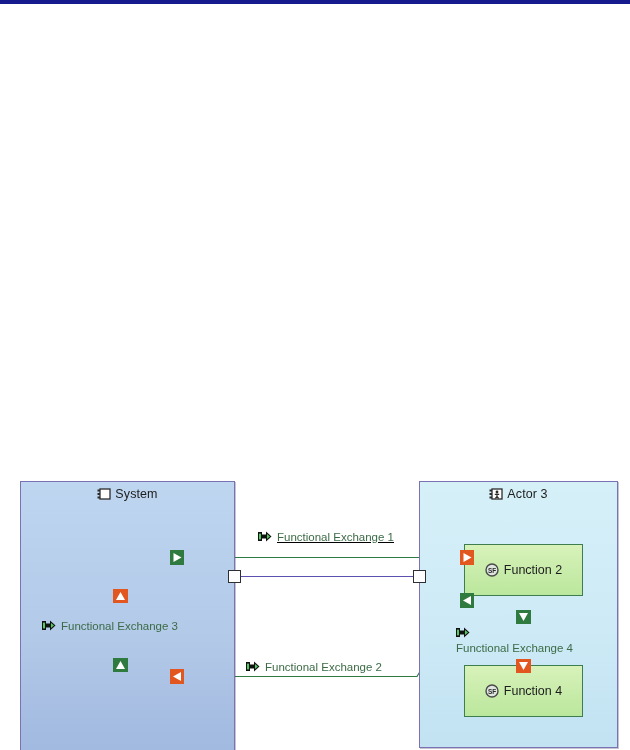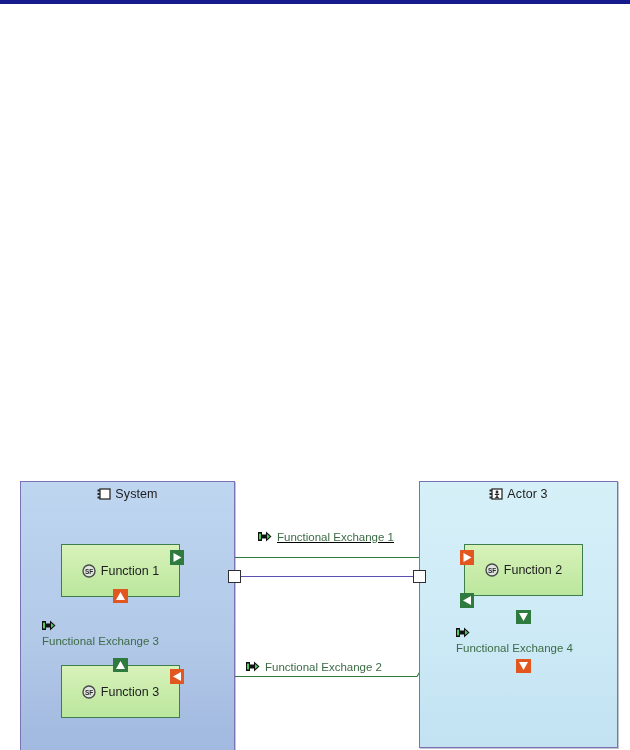--- a/index.html
+++ b/index.html
@@ -57,21 +57,21 @@
 
   
   .elabel{
     position:absolute;display:flex;align-items:flex-start;gap:4px;
     font-size:11.5px;white-space:nowrap;line-height:13px;
   }
   .elabel .txt{color:#3c6b46;}
   .elabel.comp .txt{color:#5a51b0;white-space:normal;text-align:left;}
   #lbl-fe1{left:258px;top:527px;text-decoration:underline;}
   #lbl-fe2{left:246px;top:657px;}
-  #lbl-fe3{left:42px;top:616px;flex-direction:column;}
+  #lbl-fe3{left:42px;top:616px;}
   #lbl-fe4{left:456px;top:623px;flex-direction:column;}
   #lbl-ce1{left:280px;top:590px;width:105px;}
 
   
   .cport{
     position:absolute;width:13px;height:13px;box-sizing:border-box;
     background:#ffffff;border:1.6px solid #2f2f33;
   }
   #cport-left{left:228px;top:566px;}
   #cport-right{left:413px;top:566px;}
@@ -151,50 +151,41 @@
           <path d="M8,5.4 L8,8.4 M5.8,6.4 L10.2,6.4 M8,8.4 L6.3,10.4 M8,8.4 L9.7,10.4" stroke="#2b2b2b" stroke-width="1.1" fill="none"></path>
           <rect x="0.5" y="1.5" width="2.5" height="2" fill="#2b2b2b"></rect>
           <rect x="0.5" y="5" width="2.5" height="2" fill="#2b2b2b"></rect>
           <rect x="0.5" y="8.5" width="2.5" height="2" fill="#2b2b2b"></rect>
         </svg>
       </span>
       <span class="lbl">Actor 3</span>
     </div>
   </div>
 
-  <div class="fn" id="fn1">
+
+
+  <div class="fn" id="fn2">
     <span class="ico">
       <svg width="14" height="14" viewBox="0 0 14 14">
         <circle cx="7" cy="7" r="6" fill="#dfe6df" stroke="#4a4a4a" stroke-width="1.4"></circle>
         <text x="7" y="9.6" font-size="6.4" text-anchor="middle" fill="#2b2b2b" font-family="'Liberation Sans',sans-serif" font-weight="bold">SF</text>
       </svg>
     </span>
-    <span>Function 1</span>
-  </div>
-
-  <div class="fn" id="fn3">
+    <span>Function 2</span>
+  </div>
+
+  <div class="fn" id="fn4">
     <span class="ico">
       <svg width="14" height="14" viewBox="0 0 14 14">
         <circle cx="7" cy="7" r="6" fill="#dfe6df" stroke="#4a4a4a" stroke-width="1.4"></circle>
         <text x="7" y="9.6" font-size="6.4" text-anchor="middle" fill="#2b2b2b" font-family="'Liberation Sans',sans-serif" font-weight="bold">SF</text>
       </svg>
     </span>
-    <span>Function 3</span>
-  </div>
-
-  <div class="fn" id="fn2">
-    <span class="ico">
-      <svg width="14" height="14" viewBox="0 0 14 14">
-        <circle cx="7" cy="7" r="6" fill="#dfe6df" stroke="#4a4a4a" stroke-width="1.4"></circle>
-        <text x="7" y="9.6" font-size="6.4" text-anchor="middle" fill="#2b2b2b" font-family="'Liberation Sans',sans-serif" font-weight="bold">SF</text>
-      </svg>
-    </span>
-    <span>Function 2</span>
-  </div>
-
+    <span>Function 4</span>
+  </div>
 
   <svg class="layer">
 
     <g>
       <rect x="170" y="546" width="14" height="15" fill="#2f7a3f"></rect>
       <path d="M173.5,549 L181.5,553.5 L173.5,558 z" fill="#ffffff"></path>
     </g>
 
     <g>
       <rect x="113" y="585" width="15" height="14" fill="#e2561f"></rect>

